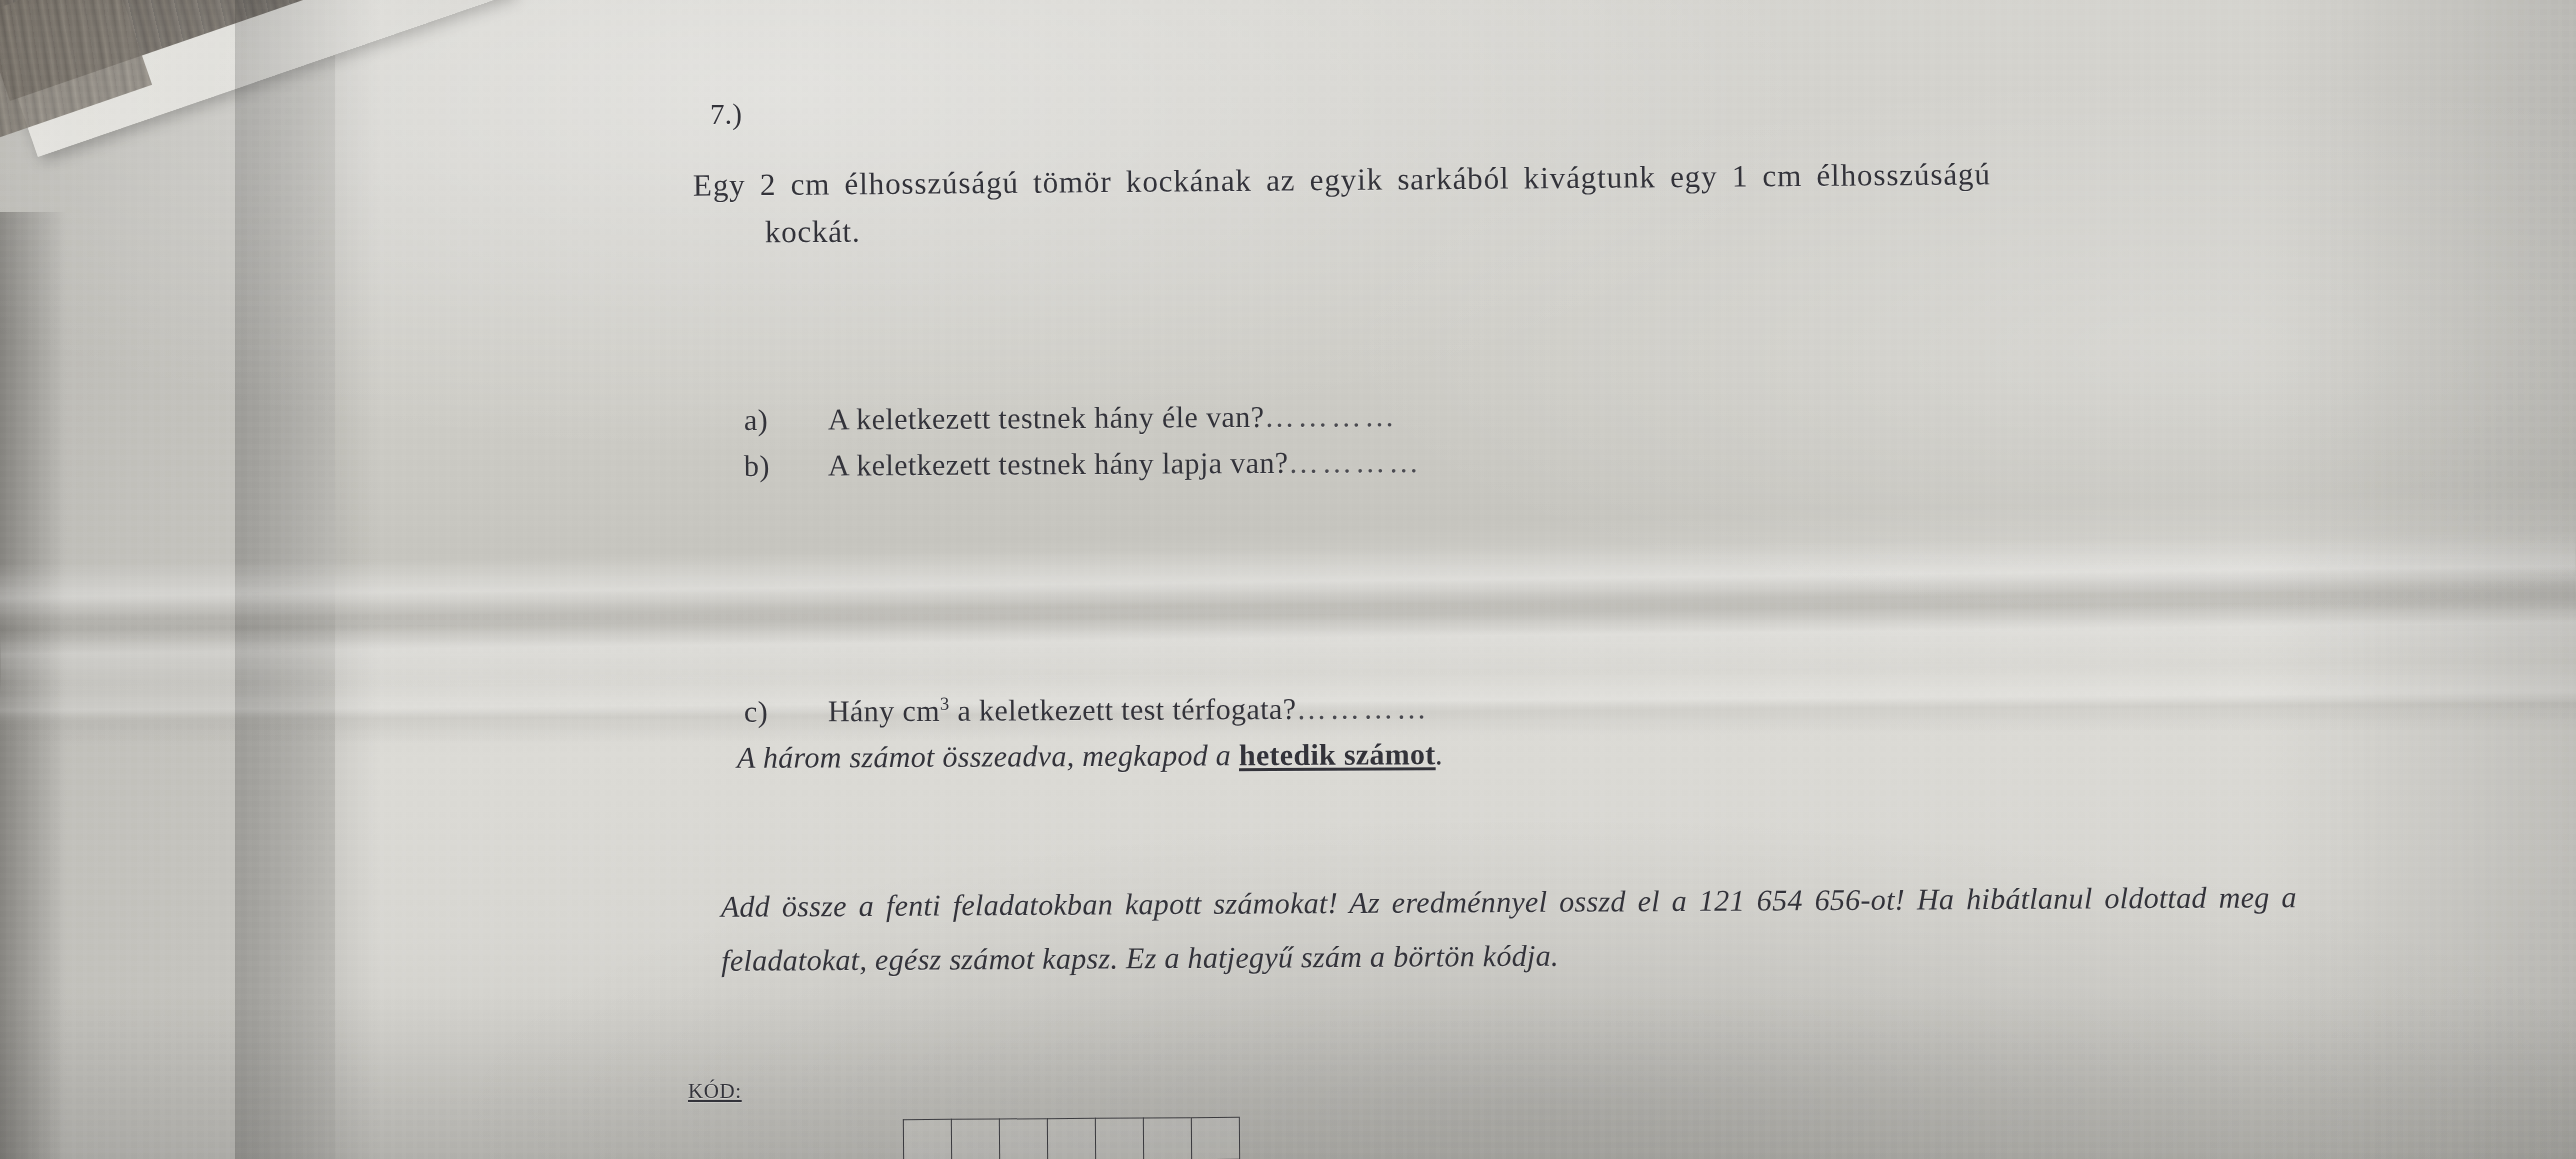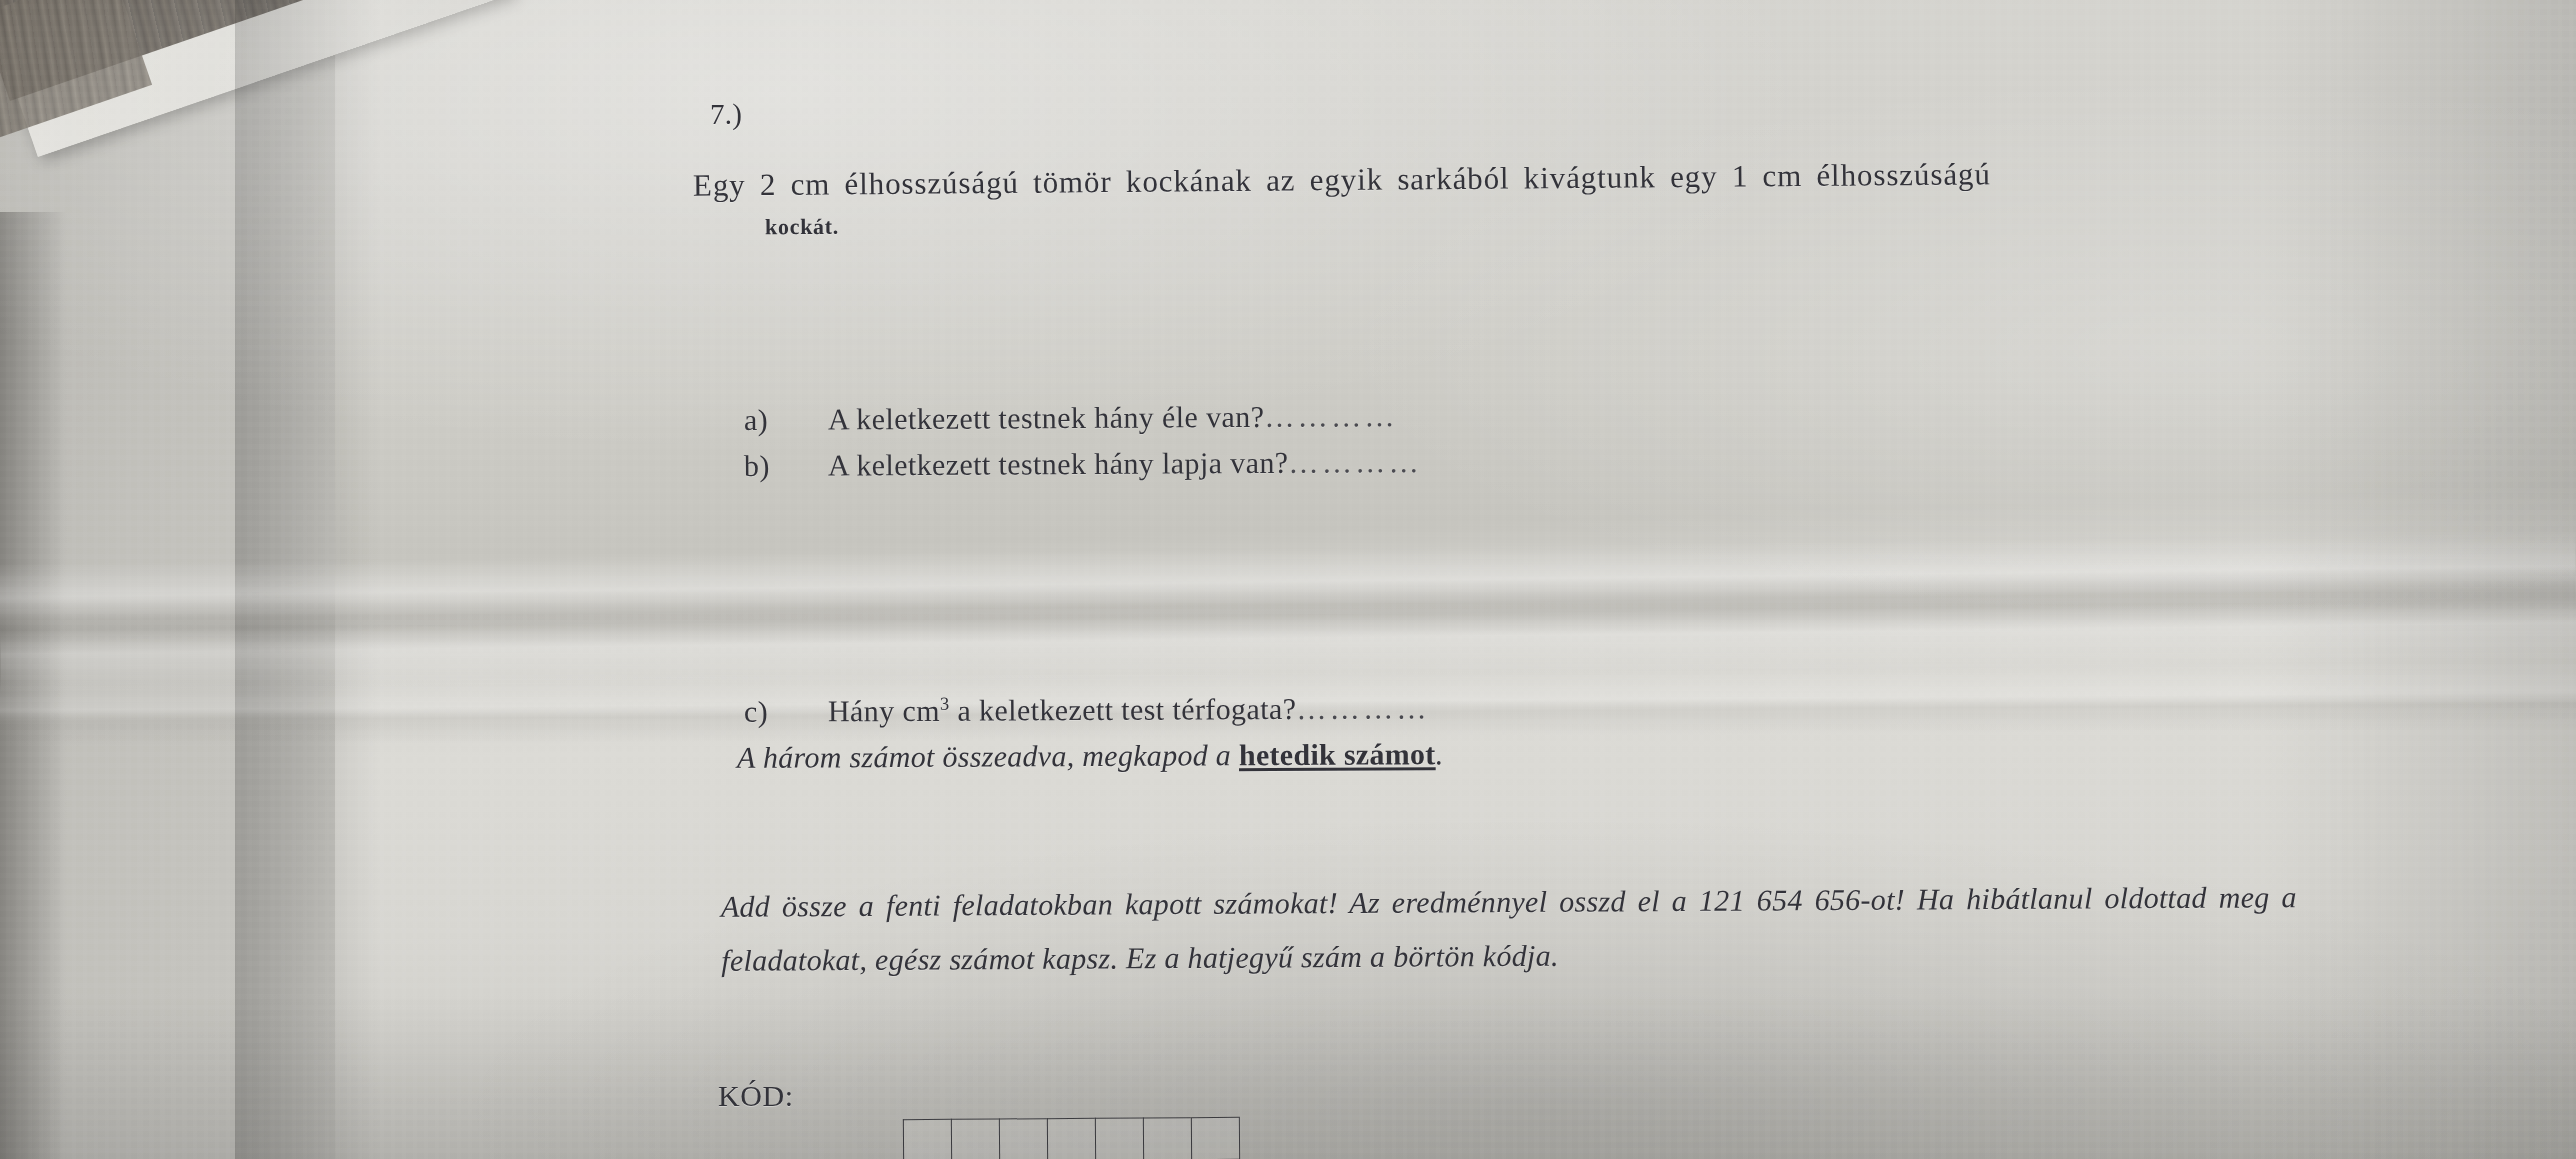--- a/index.html
+++ b/index.html
@@ -157,24 +157,23 @@
     left: 693px;
     top: 162px;
     font-size: 31px;
     letter-spacing: 0.9px;
     word-spacing: 5.6px;
     transform: rotate(-0.5deg);
   }
   .stmt2 {
     left: 765px;
     top: 214px;
-    font-size: 22px;
+    font-size: 31px;
     letter-spacing: 0.7px;
     transform: rotate(-0.4deg);
-    font-weight: bold;
   }
 
   .item {
     position: absolute;
     font-size: 30px;
     letter-spacing: 0.4px;
     white-space: pre;
     color: #33333a;
     text-shadow: 0 0.6px 0 rgba(255,255,255,0.3);
   }
@@ -211,24 +210,25 @@
     font-style: italic;
     line-height: 54px;
     letter-spacing: 0.3px;
     text-align: justify;
     color: #33333a;
     text-shadow: 0 0.6px 0 rgba(255,255,255,0.3);
     transform: rotate(-0.35deg);
   }
 
   .kod {
-    left: 718px;
+    left: 688px;
     top: 1079px;
-    font-size: 30px;
+    font-size: 21px;
     letter-spacing: 0.6px;
+    text-decoration: underline;
   }
   .code-grid {
     position: absolute;
     left: 903px;
     top: 1118px;
     display: flex;
     transform: rotate(-0.4deg);
   }
   .code-cell {
     width: 47px;

